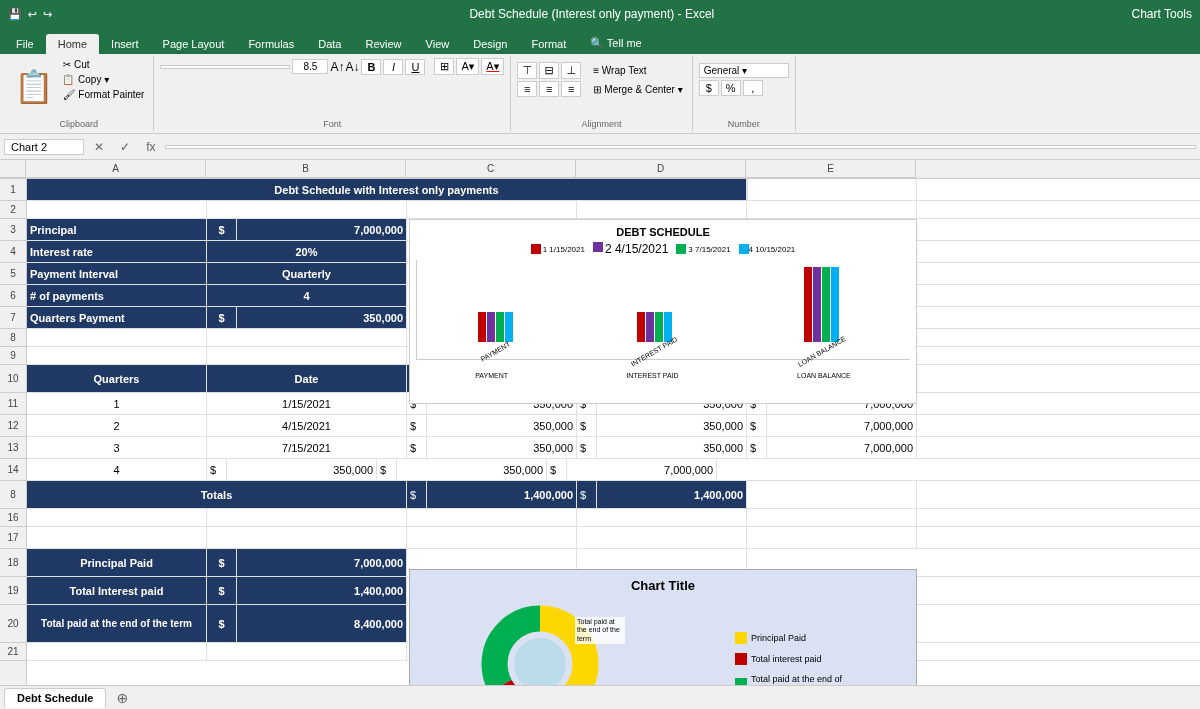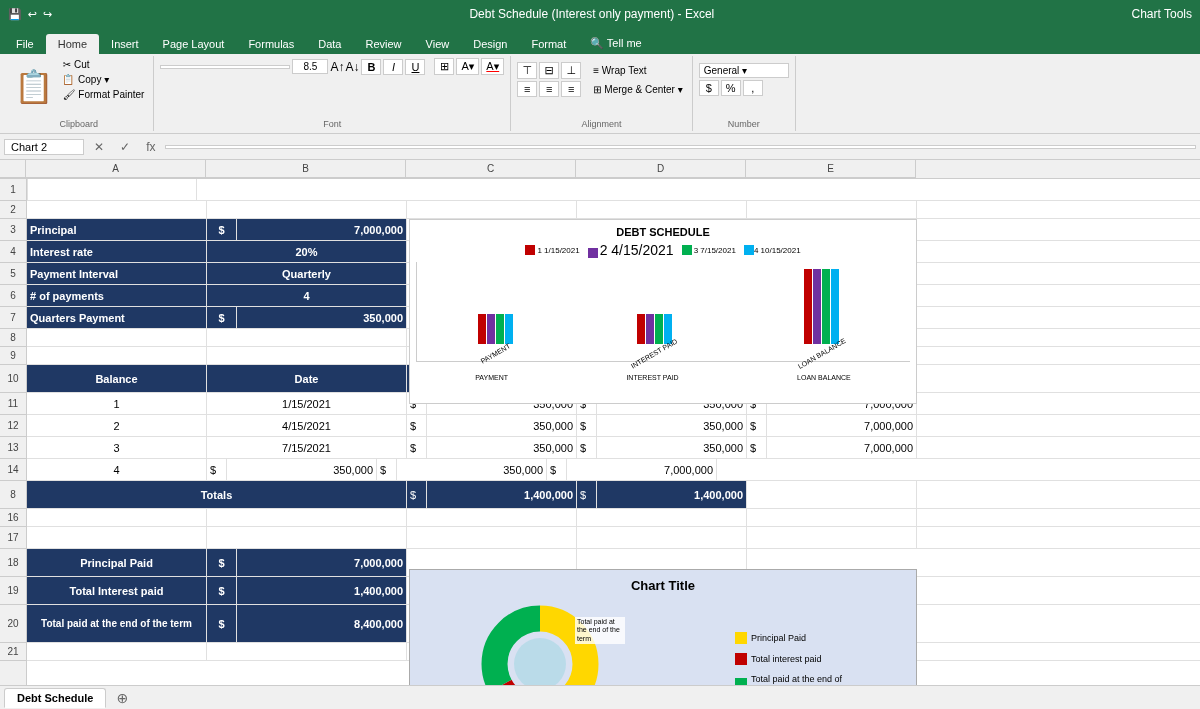--- a/index.html
+++ b/index.html
@@ -210,20 +210,21 @@
         <div class="row-header" style="height:22px;">17</div>
         <div class="row-header" style="height:28px;">18</div>
         <div class="row-header" style="height:28px;">19</div>
         <div class="row-header" style="height:38px;">20</div>
         <div class="row-header" style="height:18px;">21</div>
       </div>
 
       <div class="grid">
 
         <div class="grid-row" style="height:22px;">
+          <div class="cell cell-header" style="width:720px;">Debt Schedule with Interest only payments</div>
           <div class="cell" style="width:170px; border-left:1px solid #e0e0e0;"></div>
         </div>
 
         <div class="grid-row" style="height:18px;">
           <div class="cell" style="width:180px;"></div>
           <div class="cell" style="width:200px;"></div>
           <div class="cell" style="width:170px;"></div>
           <div class="cell" style="width:170px;"></div>
           <div class="cell" style="width:170px;"></div>
         </div>
@@ -278,21 +279,21 @@
 
         <div class="grid-row" style="height:18px;">
           <div class="cell" style="width:180px;"></div>
           <div class="cell" style="width:200px;"></div>
           <div class="cell" style="width:170px;"></div>
           <div class="cell" style="width:170px;"></div>
           <div class="cell" style="width:170px;"></div>
         </div>
 
         <div class="grid-row" style="height:28px;">
-          <div class="cell cell-col-header" style="width:180px; background:#1f3864; color:white; font-weight:bold; justify-content:center;">Balance</div>
+          <div class="cell cell-col-header" style="width:180px; background:#1f3864; color:white; font-weight:bold; justify-content:center;">Quarters</div>
           <div class="cell cell-col-header" style="width:200px; background:#1f3864; color:white; font-weight:bold; justify-content:center;">Date</div>
           <div class="cell cell-col-header" style="width:170px; background:#1f3864; color:white; font-weight:bold; justify-content:center;">Payment</div>
           <div class="cell cell-col-header" style="width:170px; background:#1f3864; color:white; font-weight:bold; justify-content:center;">Interest paid</div>
           <div class="cell cell-col-header" style="width:170px; background:#1f3864; color:white; font-weight:bold; justify-content:center;">Loan Balance</div>
         </div>
 
         <div class="grid-row" style="height:22px;">
           <div class="cell cell-center" style="width:180px;">1</div>
           <div class="cell cell-center" style="width:200px;">1/15/2021</div>
           <div class="cell" style="width:20px;">$</div>
@@ -394,21 +395,21 @@
 
         <div style="position:absolute; top:40px; left:382px; width:508px; height:185px; background:white; border:1px solid #ccc; z-index:10; padding:6px;">
 
           <div style="text-align:center; font-weight:bold; font-size:11px; margin-bottom:4px;">DEBT SCHEDULE</div>
 
           <div style="display:flex; gap:8px; justify-content:center; margin-bottom:4px; flex-wrap:wrap;">
             <div style="display:flex;align-items:center;gap:2px;font-size:8px;">
                 <div style="width:10px;height:10px;background:#c00000;"></div>
                 <span>1 1/15/2021</span>
               </div>
-            <div style="display:flex;align-items:flex-end;gap:2px;font-size:14px;">
+            <div style="display:flex;align-items:flex-start;gap:2px;font-size:12px;">
                 <div style="width:10px;height:10px;background:#7030a0;"></div>
                 <span>2 4/15/2021</span>
               </div>
             <div style="display:flex;align-items:center;gap:2px;font-size:8px;">
                 <div style="width:10px;height:10px;background:#00b050;"></div>
                 <span>3 7/15/2021</span>
               </div>
             <div style="display:flex;align-items:center;gap:0;font-size:8px;">
                 <div style="width:10px;height:10px;background:#00b0f0;"></div>
                 <span>4 10/15/2021</span>

